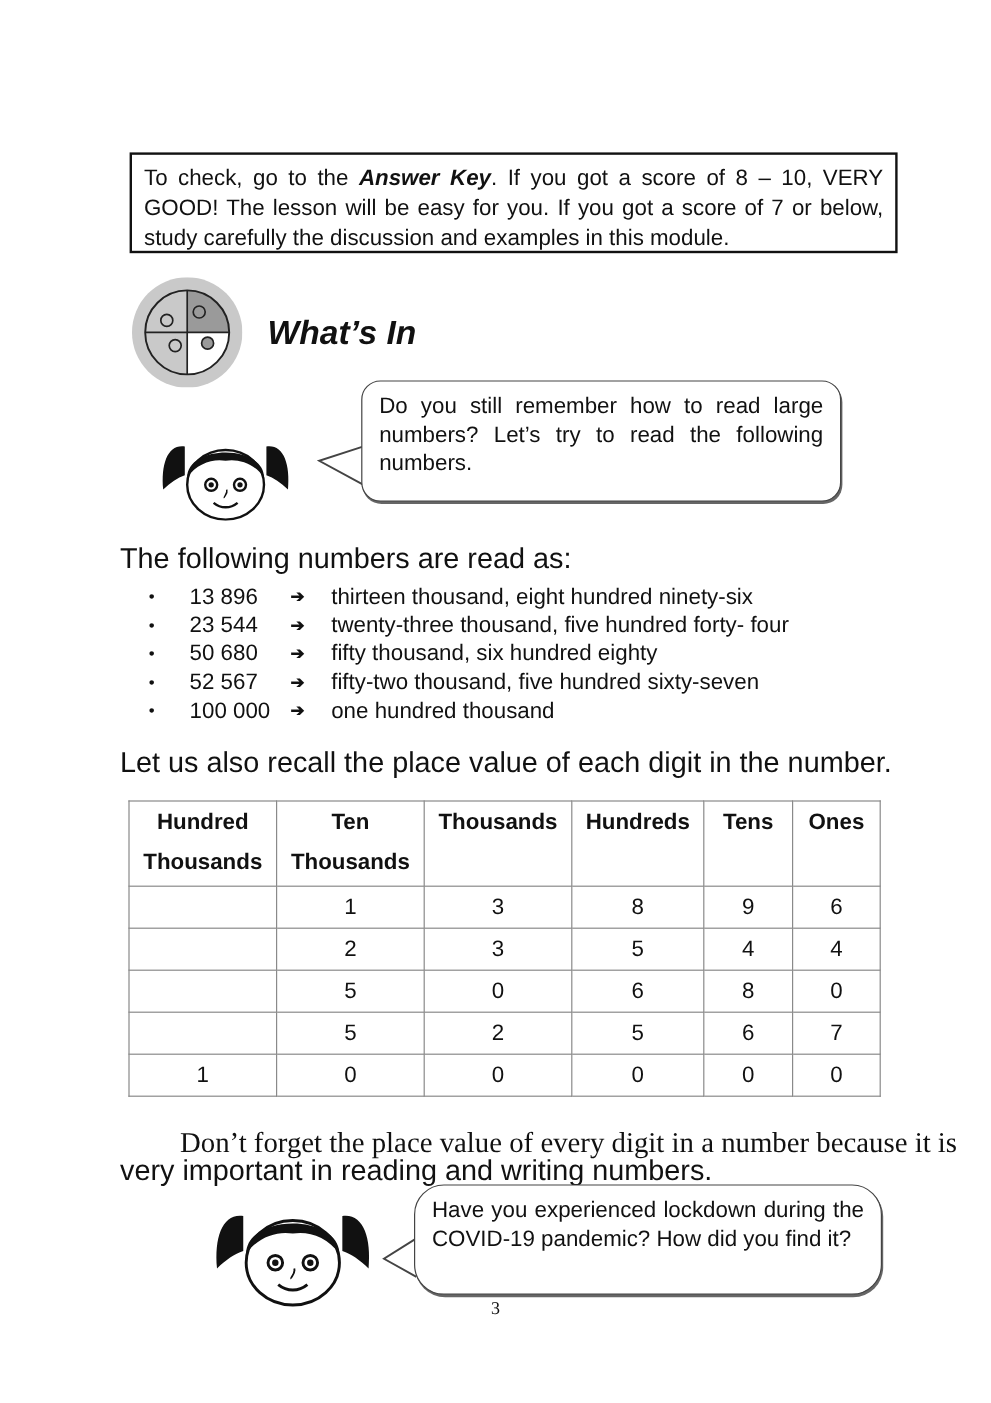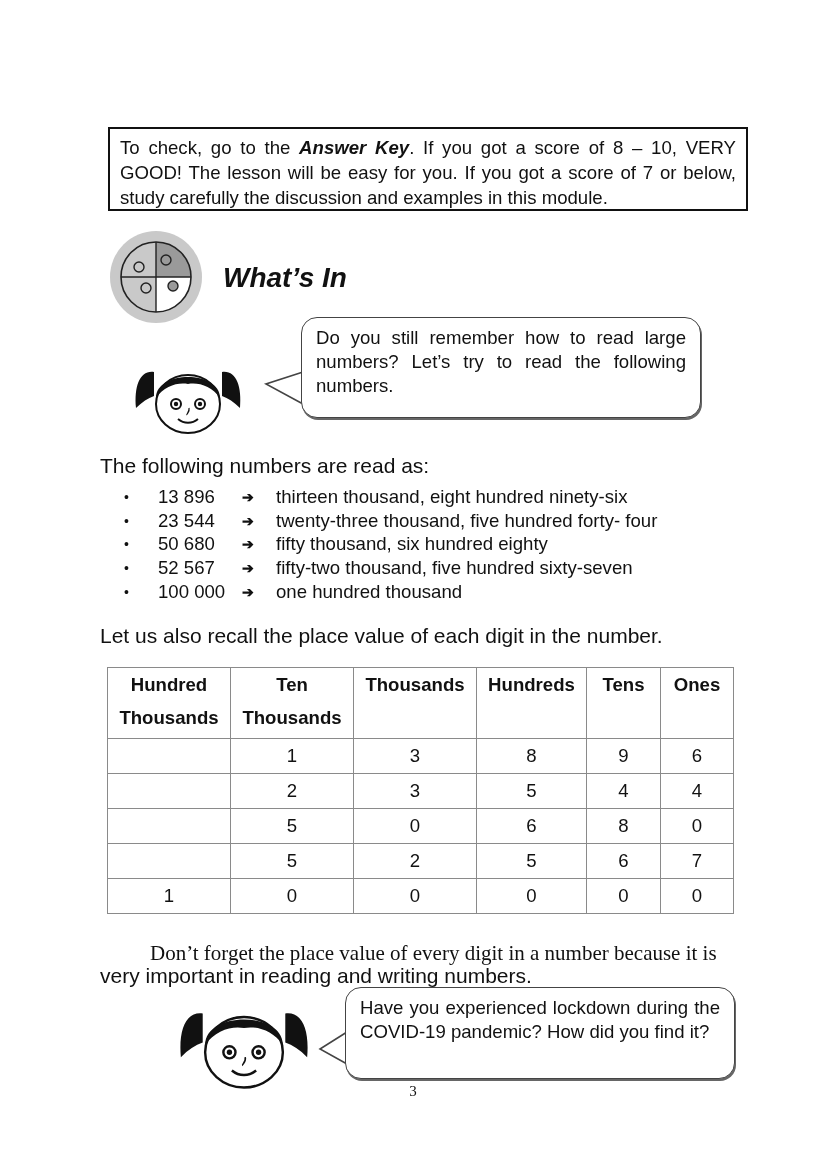--- a/index.html
+++ b/index.html
@@ -9,24 +9,24 @@
   .notice-box { left: 108px; top: 127px; width: 640px; height: 84px;
     border: 2px solid #111; box-sizing: border-box; padding: 6px 10px 0 10px;
     font-size: 18.6px; line-height: 25px; text-align: justify; }
   .notice-box b { font-weight: bold; font-style: italic; }
   .puzzle { left: 110px; top: 231px; width: 92px; height: 92px; }
   .section-title { left: 223px; top: 262px; font-size: 28px; font-weight: bold; font-style: italic; margin: 0; }
   .bubble { border: 1.6px solid #444; border-radius: 16px; box-sizing: border-box;
     box-shadow: 1px 2px 0 #666; background: #fff; font-size: 18.6px; line-height: 24px;
     text-align: justify; }
   .bubble1 { left: 301px; top: 317px; width: 400px; height: 101px; padding: 8px 14px 0 14px; }
-  .bubble2 { left: 345px; top: 987px; width: 390px; height: 92px; padding: 8px 14px 0 14px; }
+  .bubble2 { left: 345px; top: 987px; width: 390px; height: 92px; padding: 8px 14px 0 14px; border-radius: 25px; }
   .tail { overflow: visible; }
   .girl { }
-  .para { font-size: 21px; line-height: 24px; margin: 0; }
+  .para { font-size: 24px; line-height: 24px; margin: 0; }
   .list { left: 124px; top: 485px; margin: 0; padding: 0; list-style: none; font-size: 18.6px; }
   .list li { height: 23.7px; display: flex; align-items: center; }
   .bullet { width: 34px; font-size: 14px; }
   .num { width: 84px; }
   .arrow { width: 34px; font-size: 14px; font-weight: bold; }
   table.pv { left: 107px; top: 667px; border-collapse: collapse; font-size: 18.6px; padding-left: 16px; }
   table.pv th, table.pv td { border: 1px solid #8a8a8a; text-align: center; padding: 0; }
   table.pv th { font-weight: bold; vertical-align: top; height: 70px; line-height: 33px; padding-top: 0px; }
   table.pv td { height: 34px; }
   .c1 { width: 122px; } .c2 { width: 122px; } .c3 { width: 122px; }

